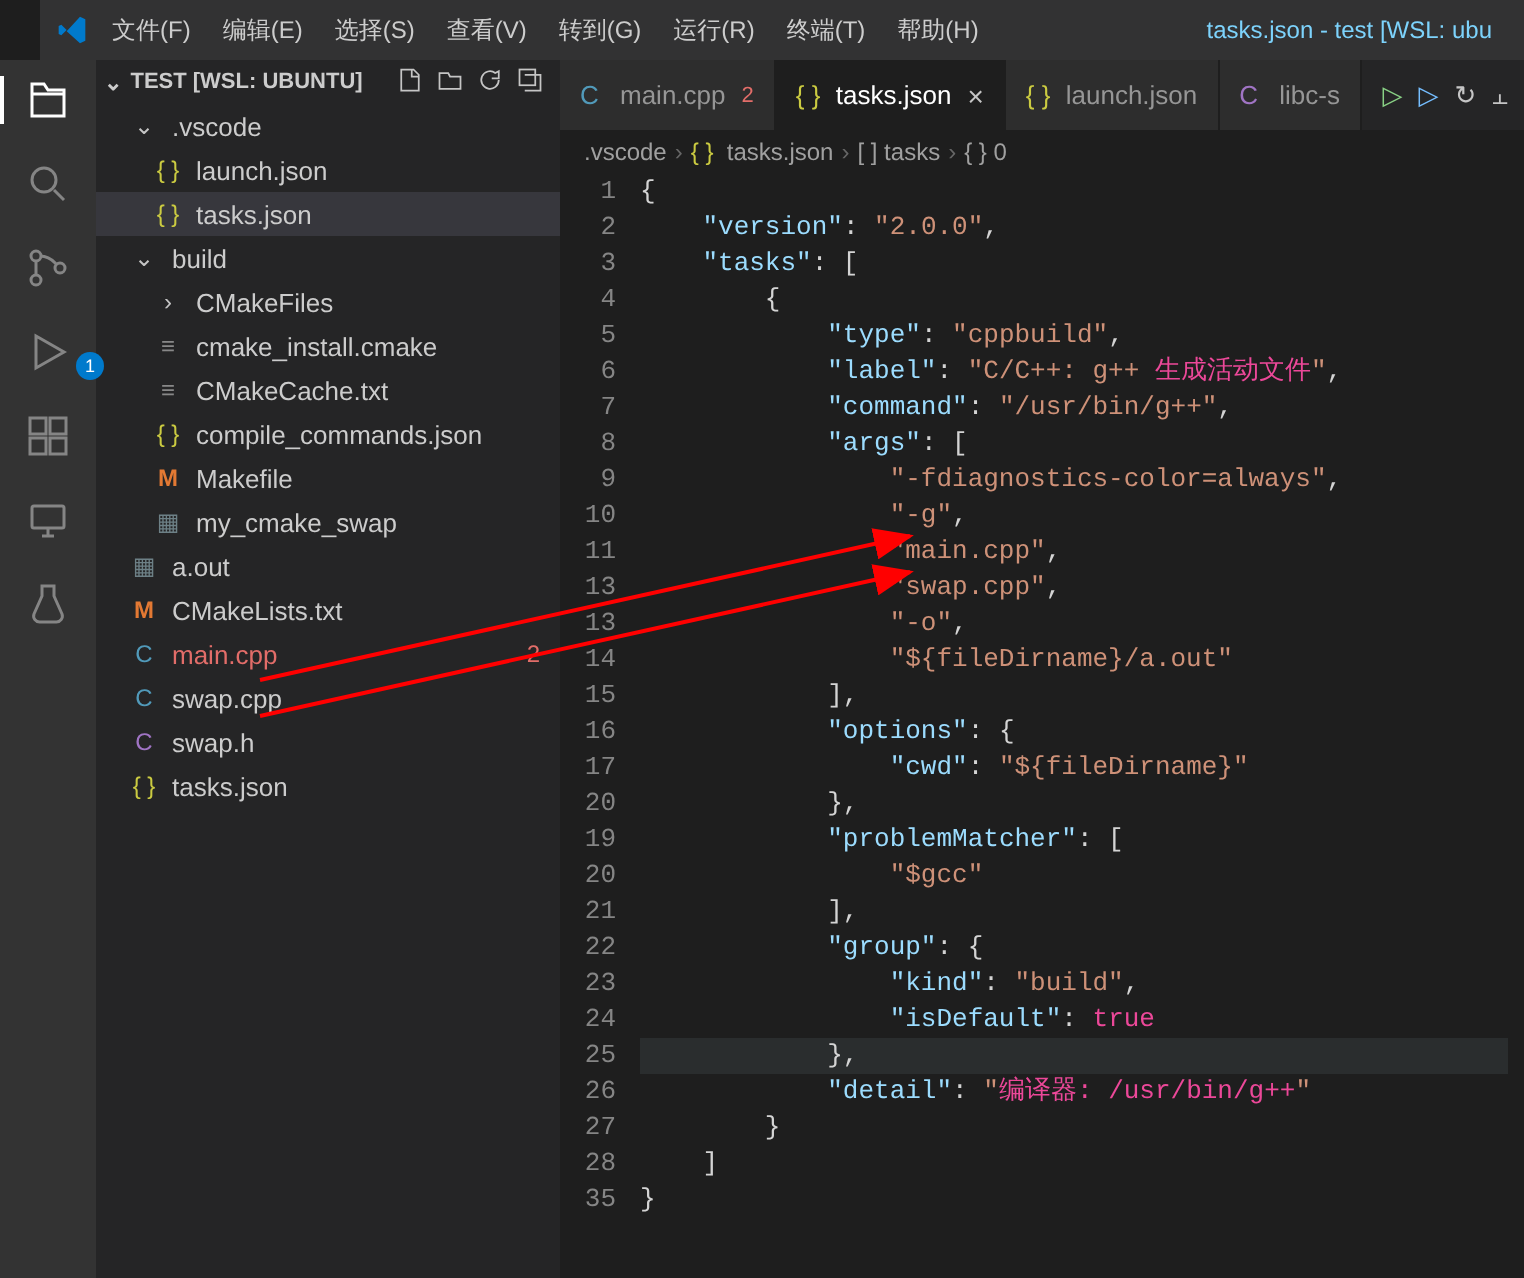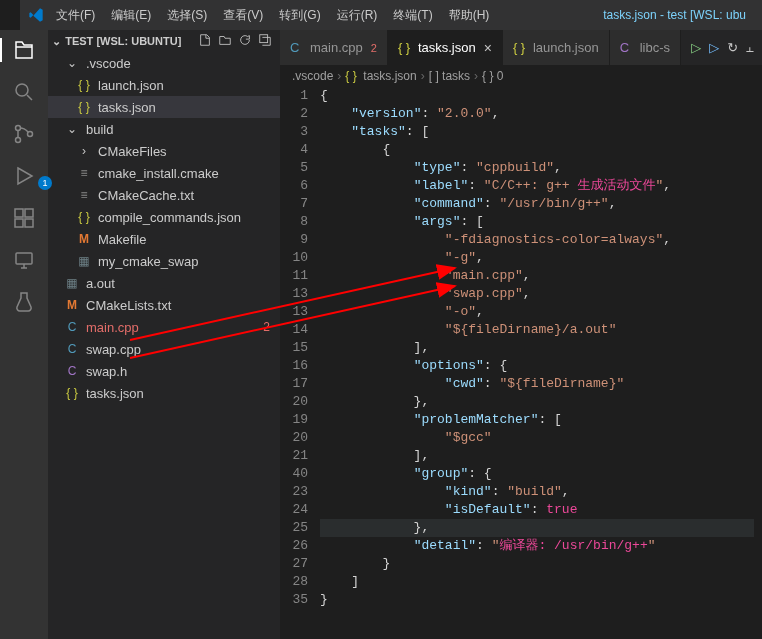--- a/index.html
+++ b/index.html
@@ -427,21 +427,21 @@
           <div>13</div>
           <div>13</div>
           <div>14</div>
           <div>15</div>
           <div>16</div>
           <div>17</div>
           <div>20</div>
           <div>19</div>
           <div>20</div>
           <div>21</div>
-          <div>40</div>
+          <div>22</div>
           <div>23</div>
           <div>24</div>
           <div>25</div>
           <div>26</div>
           <div>27</div>
           <div>28</div>
           <div>35</div>
         </div>
       <div class="code" id="code"><div>{</div><div>    <span class="tok-key">"version"</span>: <span class="tok-str">"2.0.0"</span>,</div><div>    <span class="tok-key">"tasks"</span>: [</div><div>        {</div><div>            <span class="tok-key">"type"</span>: <span class="tok-str">"cppbuild"</span>,</div><div>            <span class="tok-key">"label"</span>: <span class="tok-str">"C/C++: g++ </span><span class="tok-cn">生成活动文件</span><span class="tok-str">"</span>,</div><div>            <span class="tok-key">"command"</span>: <span class="tok-str">"/usr/bin/g++"</span>,</div><div>            <span class="tok-key">"args"</span>: [</div><div>                <span class="tok-str">"-fdiagnostics-color=always"</span>,</div><div>                <span class="tok-str">"-g"</span>,</div><div>                <span class="tok-str">"main.cpp"</span>,</div><div>                <span class="tok-str">"swap.cpp"</span>,</div><div>                <span class="tok-str">"-o"</span>,</div><div>                <span class="tok-str">"${fileDirname}/a.out"</span></div><div>            ],</div><div>            <span class="tok-key">"options"</span>: {</div><div>                <span class="tok-key">"cwd"</span>: <span class="tok-str">"${fileDirname}"</span></div><div>            },</div><div>            <span class="tok-key">"problemMatcher"</span>: [</div><div>                <span class="tok-str">"$gcc"</span></div><div>            ],</div><div>            <span class="tok-key">"group"</span>: {</div><div>                <span class="tok-key">"kind"</span>: <span class="tok-str">"build"</span>,</div><div>                <span class="tok-key">"isDefault"</span>: <span class="tok-bool">true</span></div><div class="hl-line">            },</div><div>            <span class="tok-key">"detail"</span>: <span class="tok-str">"</span><span class="tok-cn">编译器: /usr/bin/g++</span><span class="tok-str">"</span></div><div>        }</div><div>    ]</div><div>}</div></div>
     </div>

